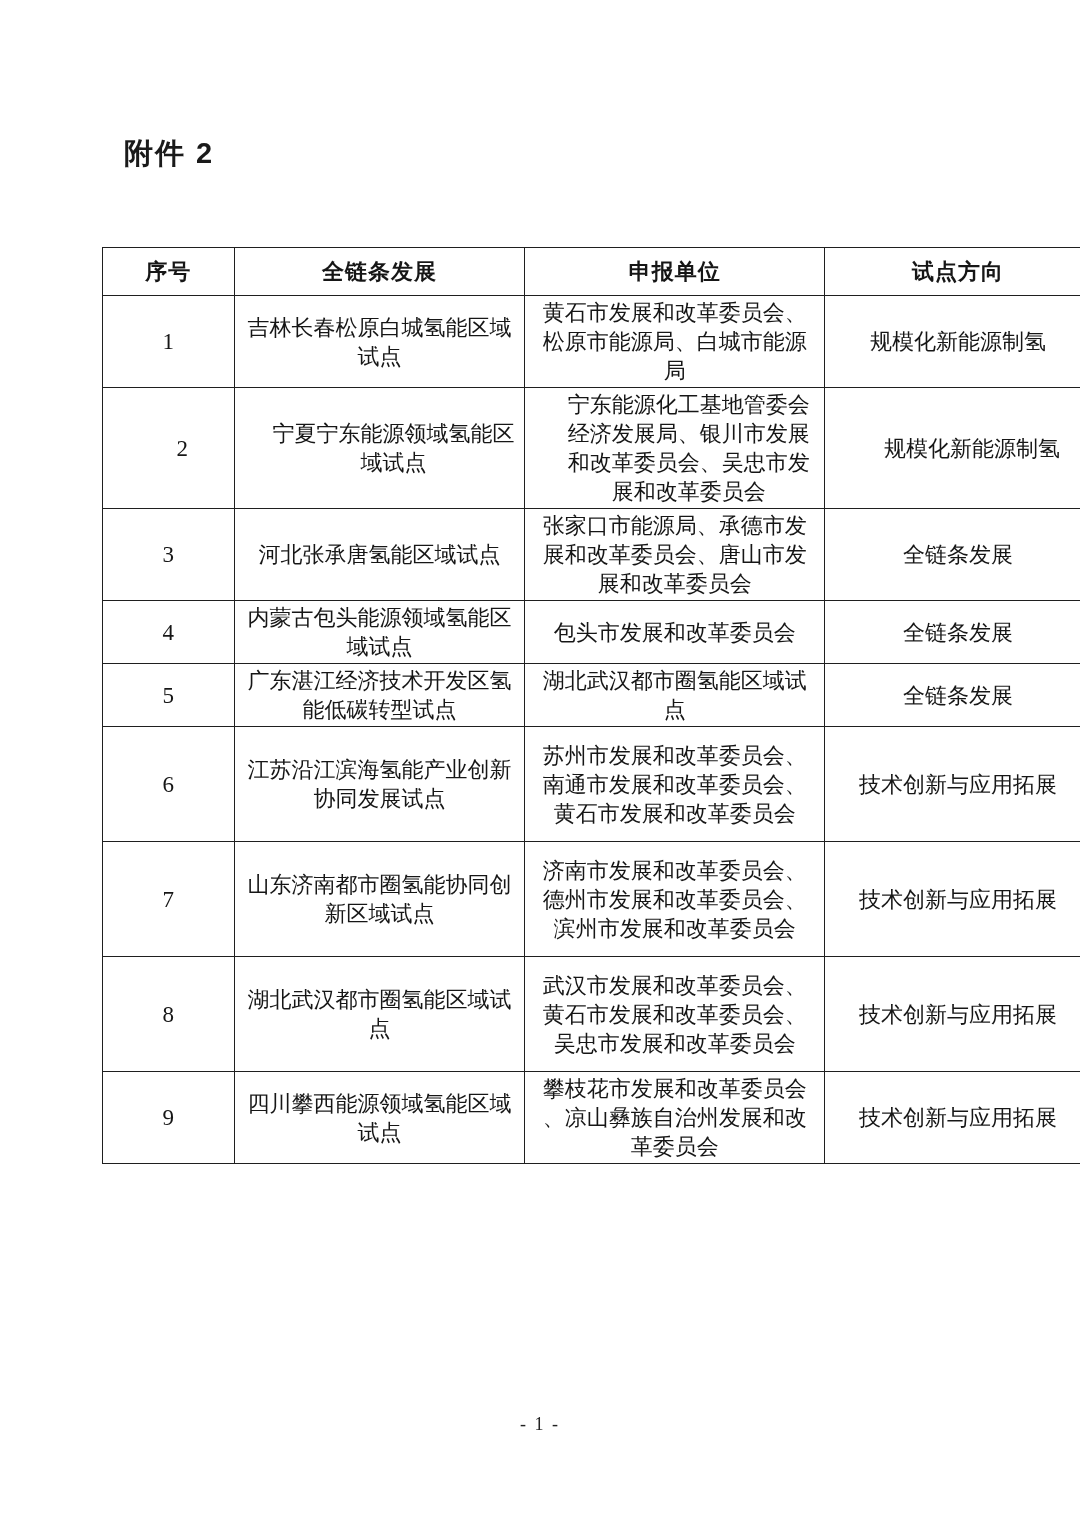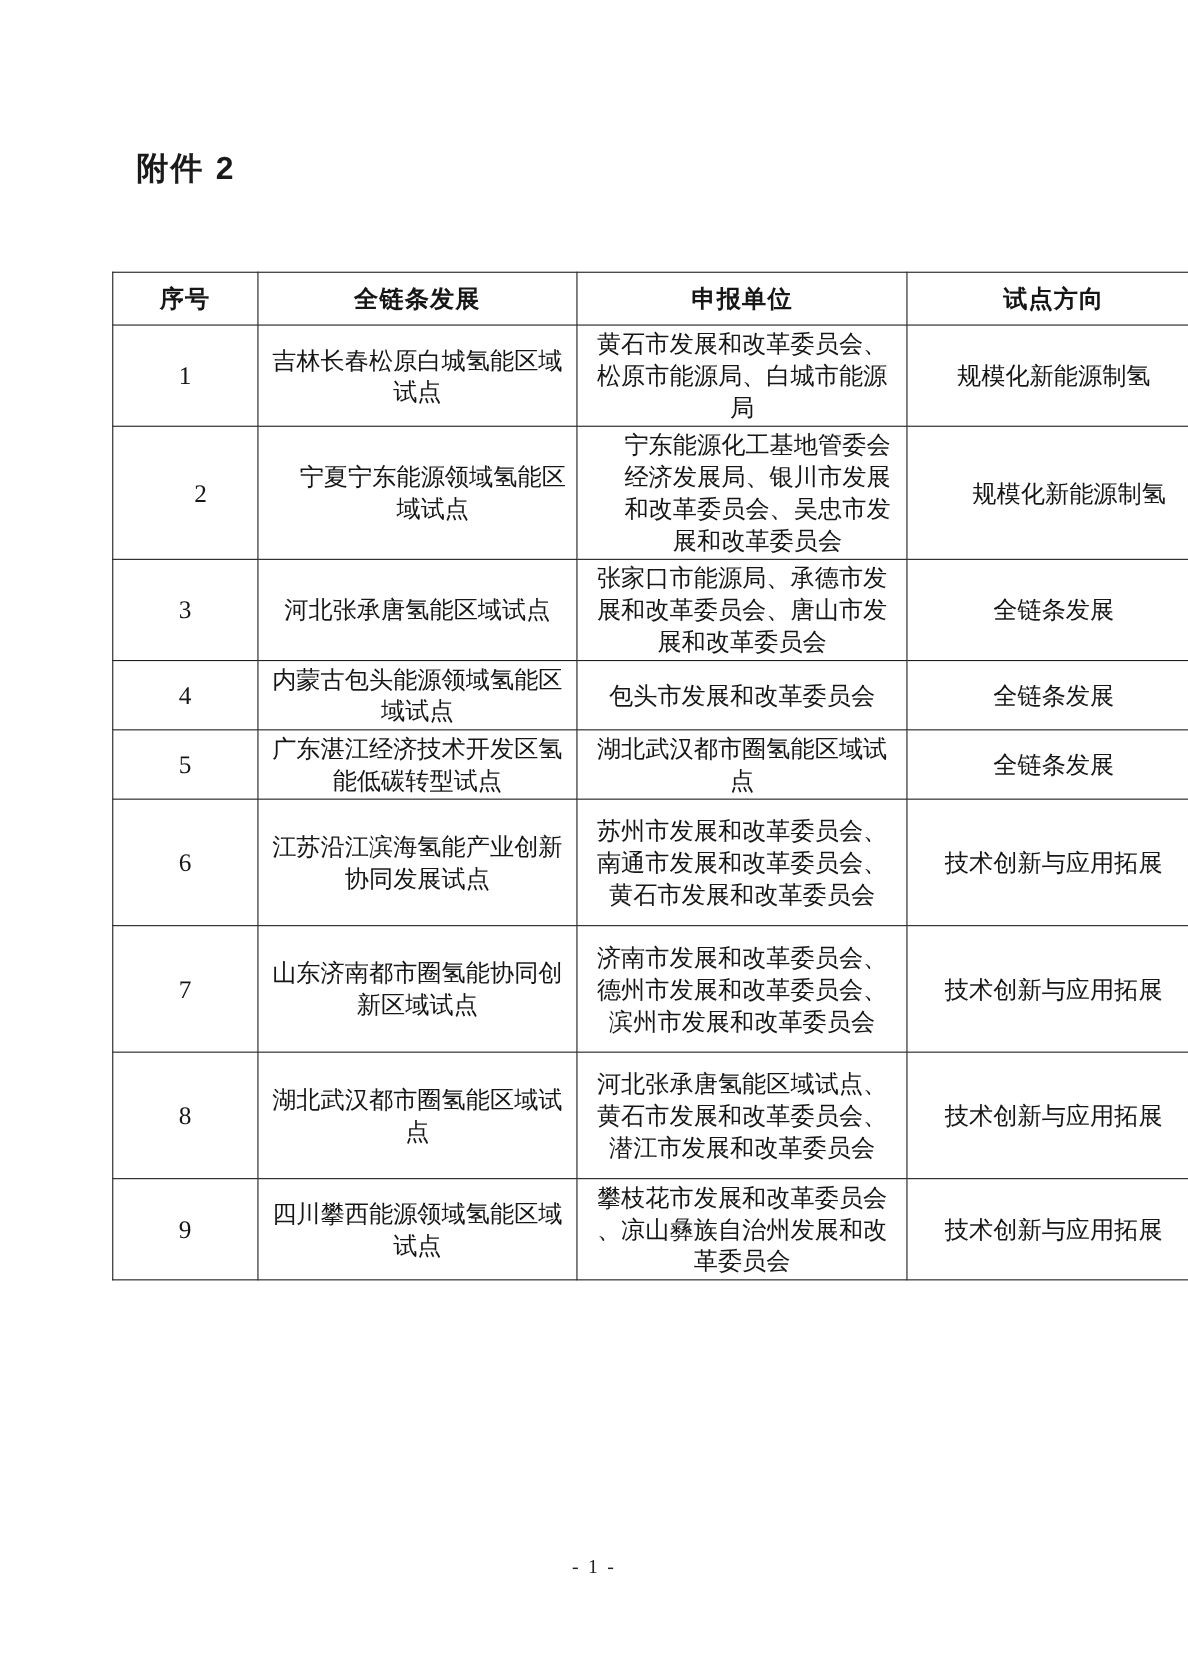--- a/index.html
+++ b/index.html
@@ -154,21 +154,21 @@
       </tr>
       <tr class="r7">
         <td class="cell-no">7</td>
         <td class="cell-name">山东济南都市圈氢能协同创新区域试点</td>
         <td class="cell-app">济南市发展和改革委员会、德州市发展和改革委员会、滨州市发展和改革委员会</td>
         <td class="cell-dir">技术创新与应用拓展</td>
       </tr>
       <tr class="r8">
         <td class="cell-no">8</td>
         <td class="cell-name">湖北武汉都市圈氢能区域试点</td>
-        <td class="cell-app">河北张承唐氢能区域试点、黄石市发展和改革委员会、潜江市发展和改革委员会</td>
+        <td class="cell-app">武汉市发展和改革委员会、黄石市发展和改革委员会、吴忠市发展和改革委员会</td>
         <td class="cell-dir">技术创新与应用拓展</td>
       </tr>
       <tr class="r9">
         <td class="cell-no">9</td>
         <td class="cell-name">四川攀西能源领域氢能区域试点</td>
         <td class="cell-app">攀枝花市发展和改革委员会、凉山彝族自治州发展和改革委员会</td>
         <td class="cell-dir">技术创新与应用拓展</td>
       </tr>
     </tbody>
   </table>

